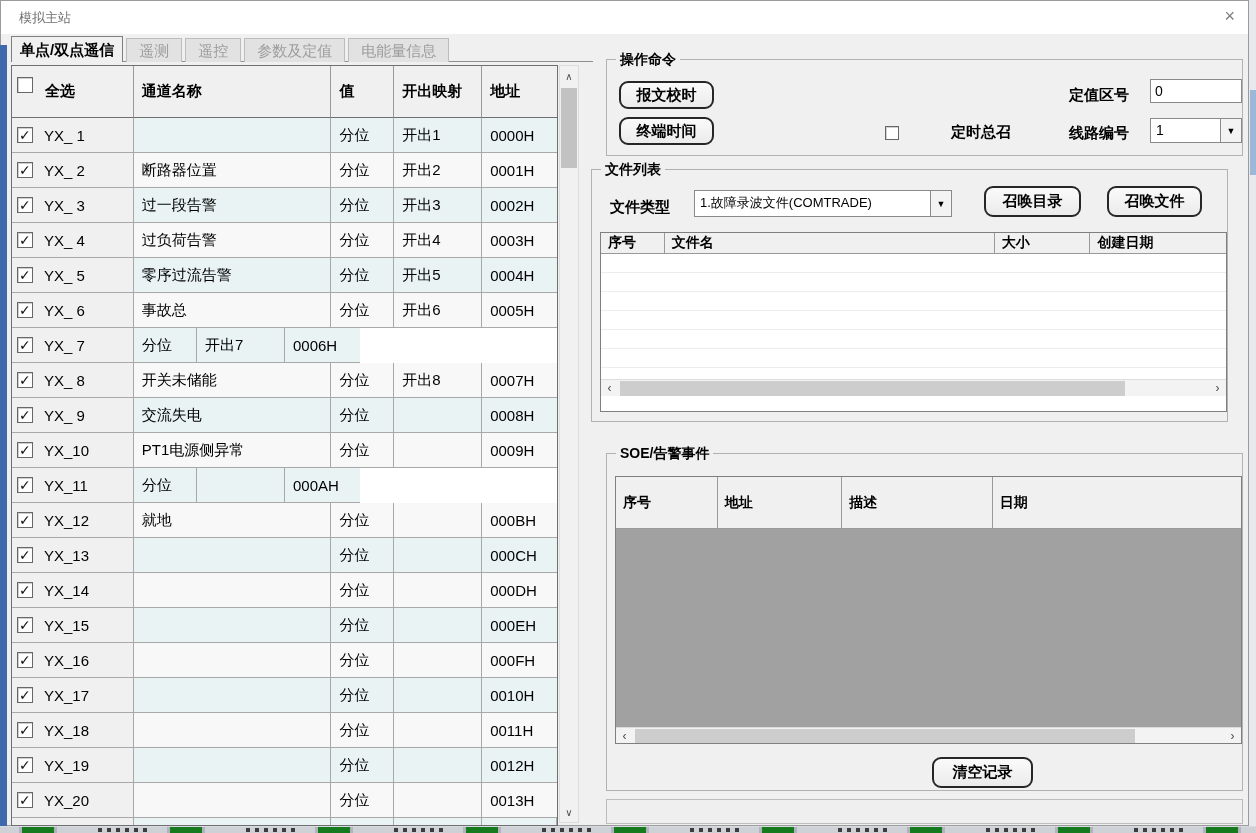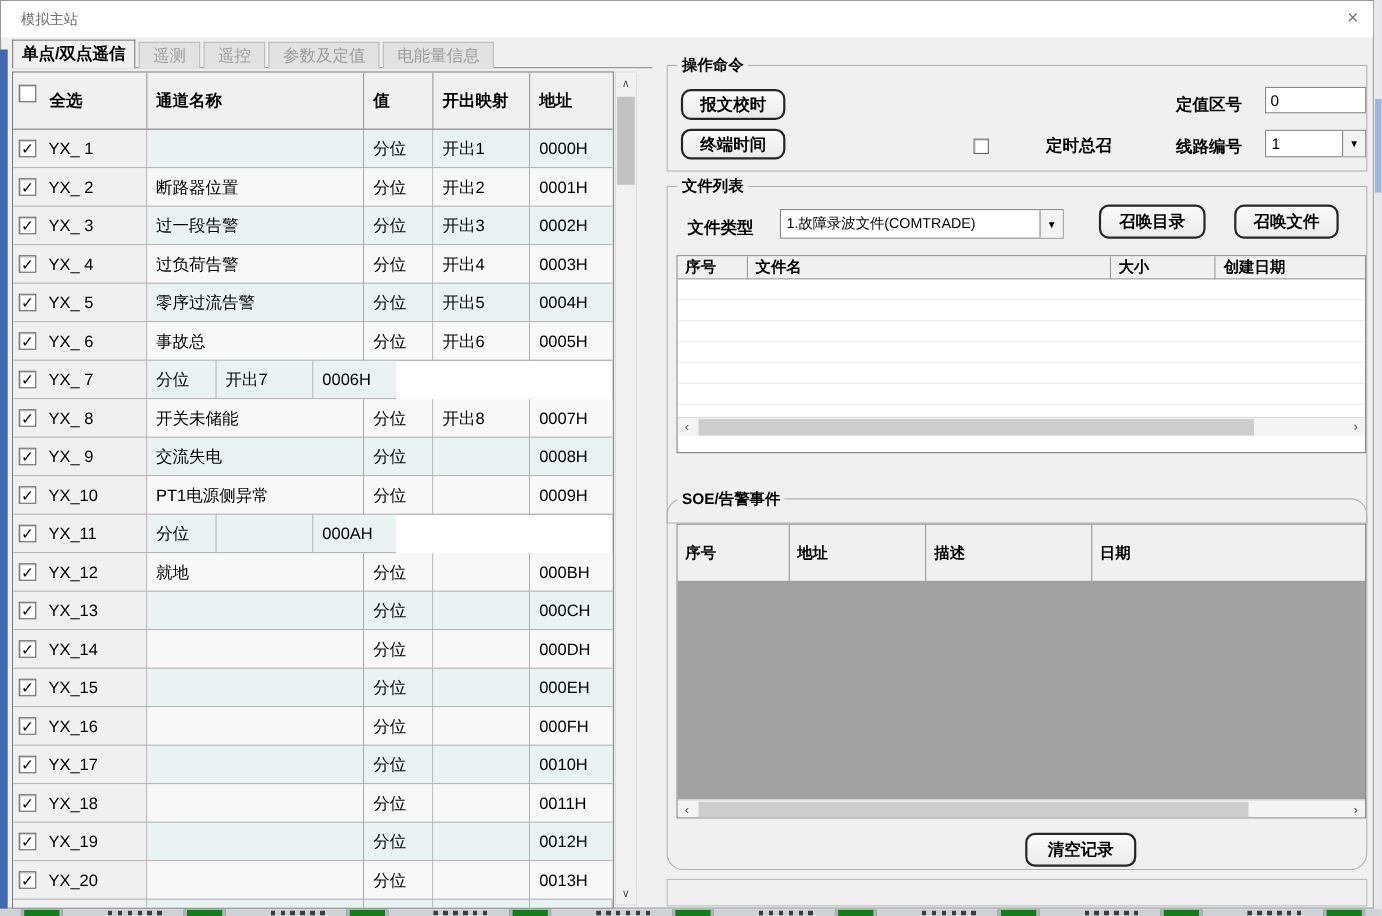--- a/index.html
+++ b/index.html
@@ -408,21 +408,21 @@
       <span class="field-label" style="left:462px; top:26px;">定值区号</span>
       <input class="text-input" style="left: 543px; top: 19px; width: 92px; height: 24px;" value="0">
 
       <span class="field-label" style="left:462px; top:64px;">线路编号</span>
       <div class="combo" style="left:543px; top:58px; width:92px; height:25px;">
         <span class="val" style="font-size:14px;">1</span>
         <span class="arrow">▼</span>
       </div>
     </div>
 
-    <div class="group" style="left:605px; top:168px; width:637px; height:307px;">
+    <div class="group" style="left:590px; top:168px; width:637px; height:253px;">
       <span class="group-label">文件列表</span>
 
       <span class="field-label" style="left:18px; top:28px;">文件类型</span>
       <div class="combo" style="left:102px; top:20px; width:258px; height:27px;">
         <span class="val">1.故障录波文件(COMTRADE)</span>
         <span class="arrow">▼</span>
       </div>
       <button class="btn" style="left:392px; top:16px; width:97px; height:31px;">召唤目录</button>
       <button class="btn" style="left:515px; top:16px; width:95px; height:31px;">召唤文件</button>
 
@@ -437,21 +437,21 @@
         <div class="hscroll">
           <span class="hs-arrow">‹</span>
           <span class="hs-track">
               <span class="hs-thumb" style="width:505px;"></span>
             </span>
           <span class="hs-arrow">›</span>
         </div>
       </div>
     </div>
 
-    <div class="group" style="left:605px; top:452px; width:637px; height:338px;border-radius:15px;">
+    <div class="group" style="left:605px; top:452px; width:637px; height:338px;">
       <span class="group-label">SOE/告警事件</span>
 
       <div class="rt-table" style="left:8px; top:22px; width:627px; height:268px;">
         <div class="rt-head" id="soe-head" style="height:52px;">
             <div class="rt-hcell" style="width: 102px;">序号</div>
             <div class="rt-hcell" style="width: 125px;">地址</div>
             <div class="rt-hcell" style="width: 151px;">描述</div>
             <div class="rt-hcell" style="width: 249px;">日期</div>
           </div>
         <div class="soe-body"></div>

